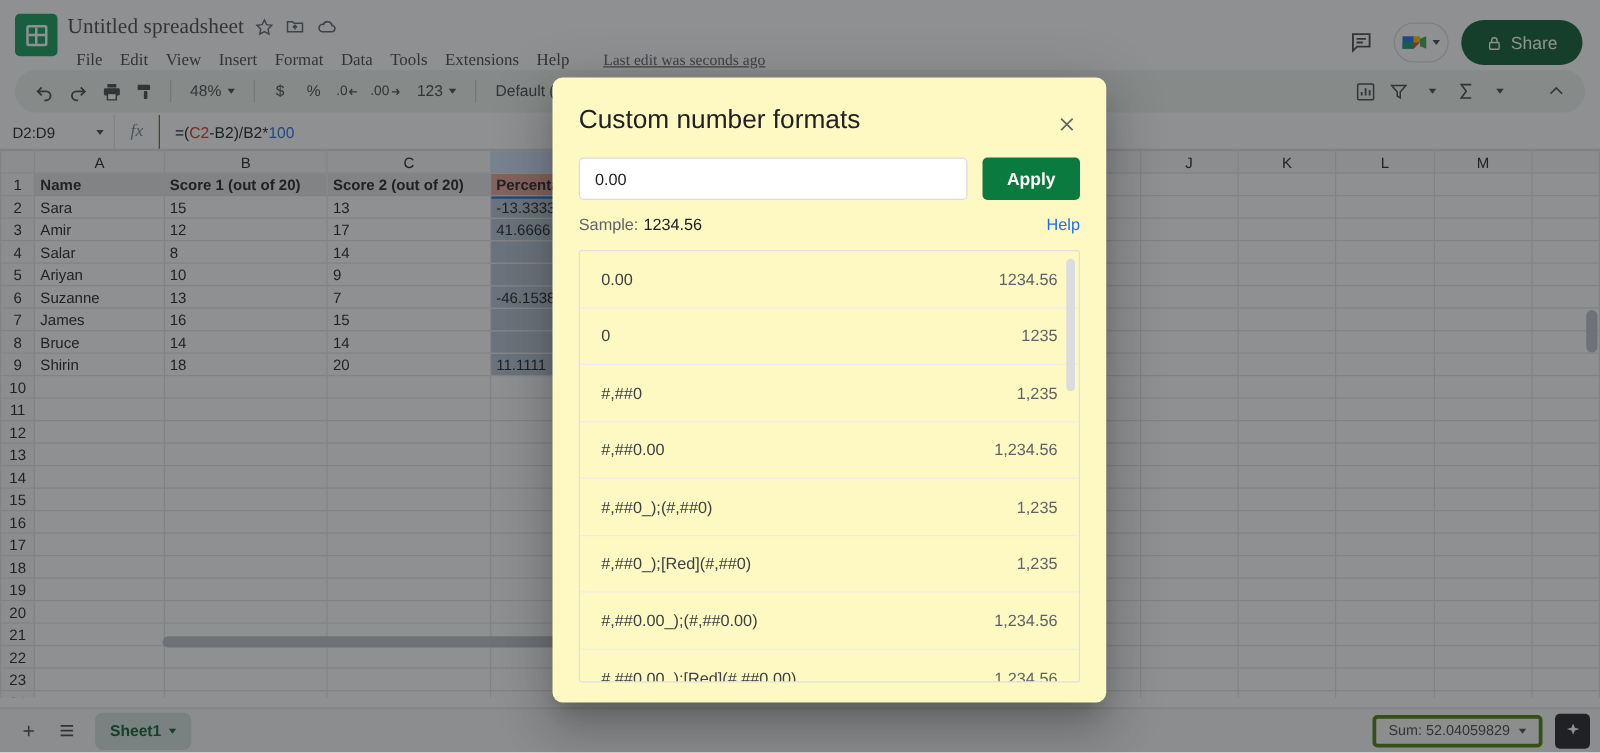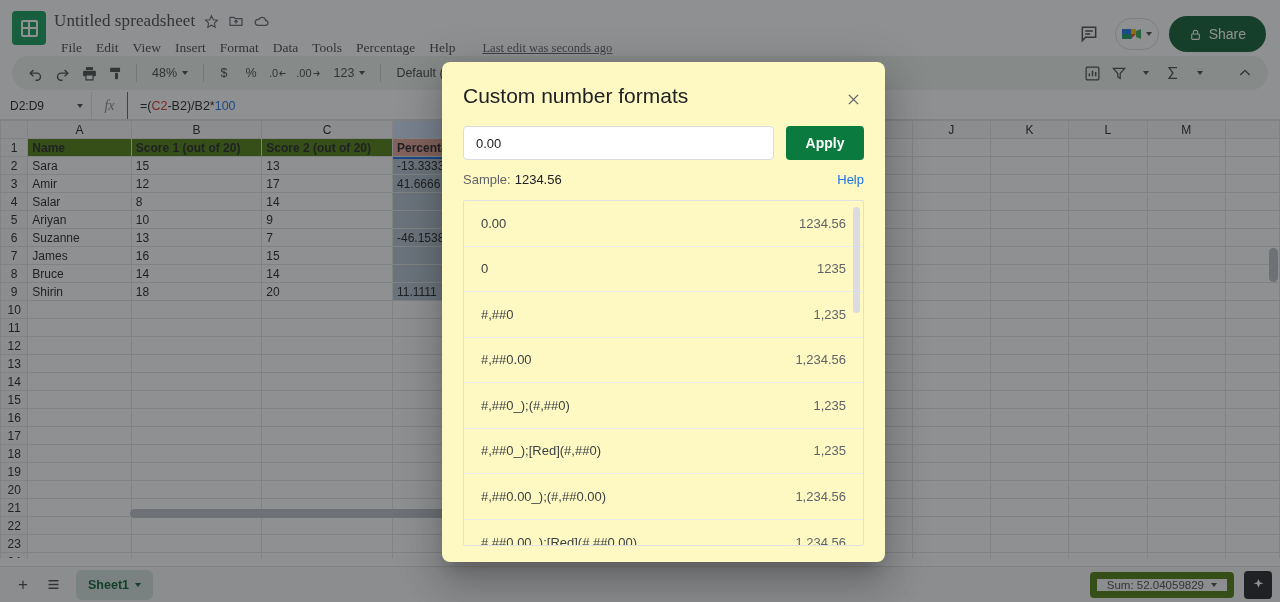--- a/index.html
+++ b/index.html
@@ -129,21 +129,21 @@
   td.rowhead {
     width: 28px; background: #f8f9fa; color: #5f6368;
     font-size: 10.5px; text-align: center; padding: 0;
   }
   .c-a { width: 110px; } .c-b { width: 133px; } .c-c { width: 133px; }
   .c-d { width: 133px; } .c-e { width: 87px; } .c-f { width: 87px; }
   .c-g { width: 87px; } .c-h { width: 87px; } .c-i { width: 87px; }
   .c-j { width: 87px; } .c-k { width: 87px; } .c-l { width: 87px; }
   .c-m { width: 87px; } .c-n { width: 60px; }
   .num { text-align: left; }
-  .hdr-teal { background: #4d7c0f; font-weight: bold; }
+  .hdr-teal { background: #e5e5e5; font-weight: bold; }
   .hdr-salmon { background: #e8a598; font-weight: bold; }
   .sel-cell { background: #b7c6d4; }
   .sel-border-top { box-shadow: inset 0 2px 0 #1a73e8; }
   .colhead-sel { background: #d3e3fd !important; color: #0b57d0 !important; }
 
   
   .bottom-bar {
     position: absolute; left: 0; right: 0; bottom: 0; height: 36px;
     background: #f8f9fa; border-top: 1px solid #e0e0e0;
     display: flex; align-items: center; padding: 0 8px;
@@ -155,21 +155,21 @@
   }
   .sheet-tab {
     display: flex; align-items: center; gap: 6px; height: 30px;
     padding: 0 12px; margin-left: 8px; border-radius: 6px;
     background: #d3e3dd; font-size: 12.5px; color: #0b5c32;
     font-weight: bold; cursor: pointer;
   }
   .bb-spacer { flex: 1; }
   .sum-chip {
     display: flex; align-items: center; gap: 7px; height: 26px;
-    padding: 0 10px; border: 7px solid #4d7c0f; border-radius: 4px;
+    padding: 0 10px; border: 3px solid #4d7c0f; border-radius: 4px;
     font-size: 11.5px; color: #444746; cursor: pointer;
   }
   .explore-btn {
     width: 28px; height: 28px; margin-left: 10px; border-radius: 4px;
     background: #202124; display: flex; align-items: center;
     justify-content: center; cursor: pointer;
   }
   .hscroll {
     position: absolute; left: 130px; bottom: 40px; width: 540px; height: 9px;
     background: #bdc1c6; border-radius: 5px;
@@ -266,21 +266,21 @@
         </div>
 
         <div class="menu-row">
           <span class="menu-item">File</span>
           <span class="menu-item">Edit</span>
           <span class="menu-item">View</span>
           <span class="menu-item">Insert</span>
           <span class="menu-item">Format</span>
           <span class="menu-item">Data</span>
           <span class="menu-item">Tools</span>
-          <span class="menu-item">Percentage</span>
+          <span class="menu-item">Extensions</span>
           <span class="menu-item">Help</span>
           <span class="last-edit">Last edit was seconds ago</span>
         </div>
       </div>
 
       <div class="header-right">
         <div class="circle-btn">
           <svg width="20" height="20" viewBox="0 0 24 24" fill="none" stroke="#444746" stroke-width="1.8">
             <path d="M4 4h16v12H8l-4 4z"></path>
               <path d="M7.5 8.5h9M7.5 12h6"></path>

